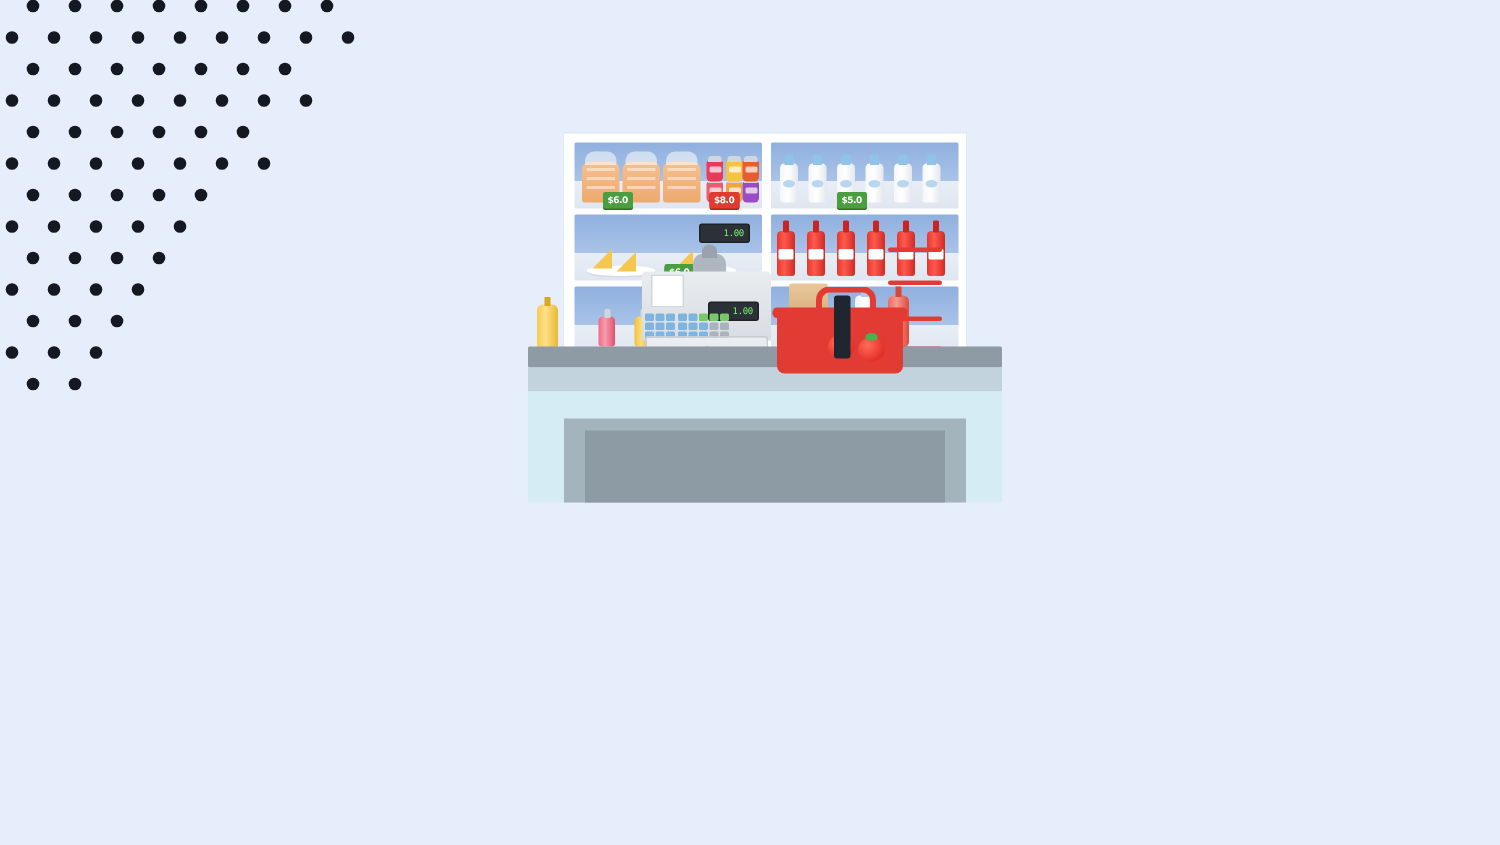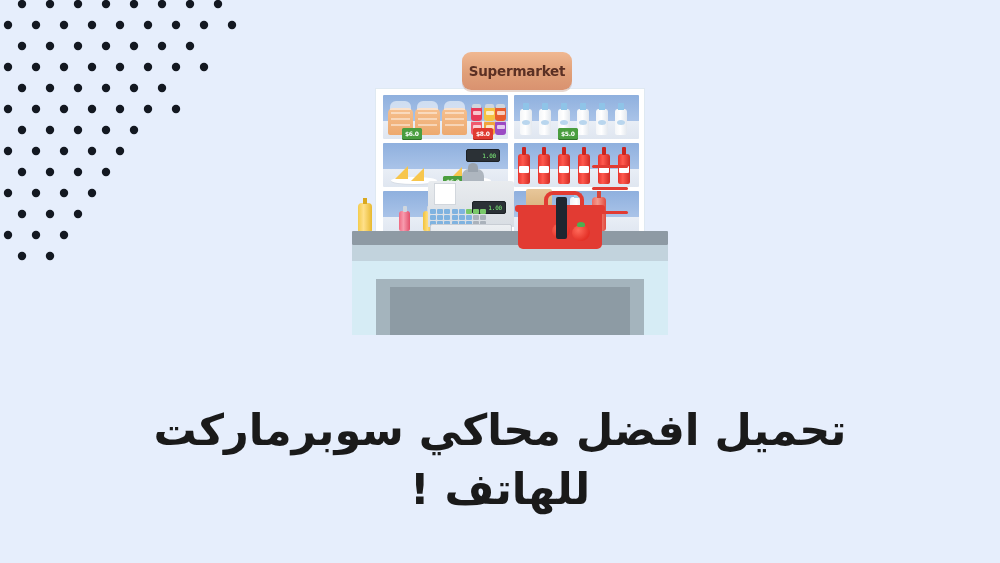--- a/index.html
+++ b/index.html
@@ -248,23 +248,20 @@
       <circle cx="8" cy="235" r="4.2" fill="#131821"></circle>
       <circle cx="36" cy="235" r="4.2" fill="#131821"></circle>
       <circle cx="64" cy="235" r="4.2" fill="#131821"></circle>
       <circle cx="-6" cy="256" r="4.2" fill="#131821"></circle>
       <circle cx="22" cy="256" r="4.2" fill="#131821"></circle>
       <circle cx="50" cy="256" r="4.2" fill="#131821"></circle>
     </svg>
 
   <div class="illus">
 
-    <div class="sign">
-      <span>Supermarket</span>
-    </div>
 
     <div class="shelf-unit">
 
       <div class="shelf-col left">
 
         <div class="shelf-box r1">
           <div class="bread" style="left:5px">
               <i></i>
             </div>
           <div class="bread" style="left:32px">
@@ -437,15 +434,14 @@
         <i style="top:66px"></i>
     </div>
 
     <div class="counter-top"></div>
     <div class="counter-top2"></div>
     <div class="counter-body"></div>
     <div class="counter-panel"></div>
     <div class="counter-panel-in"></div>
   </div>
 
-  <h1 class="headline">تحميل افضل محاكي سوبرماركت للهاتف !</h1>
 
 </div>
 
 </body></html>

